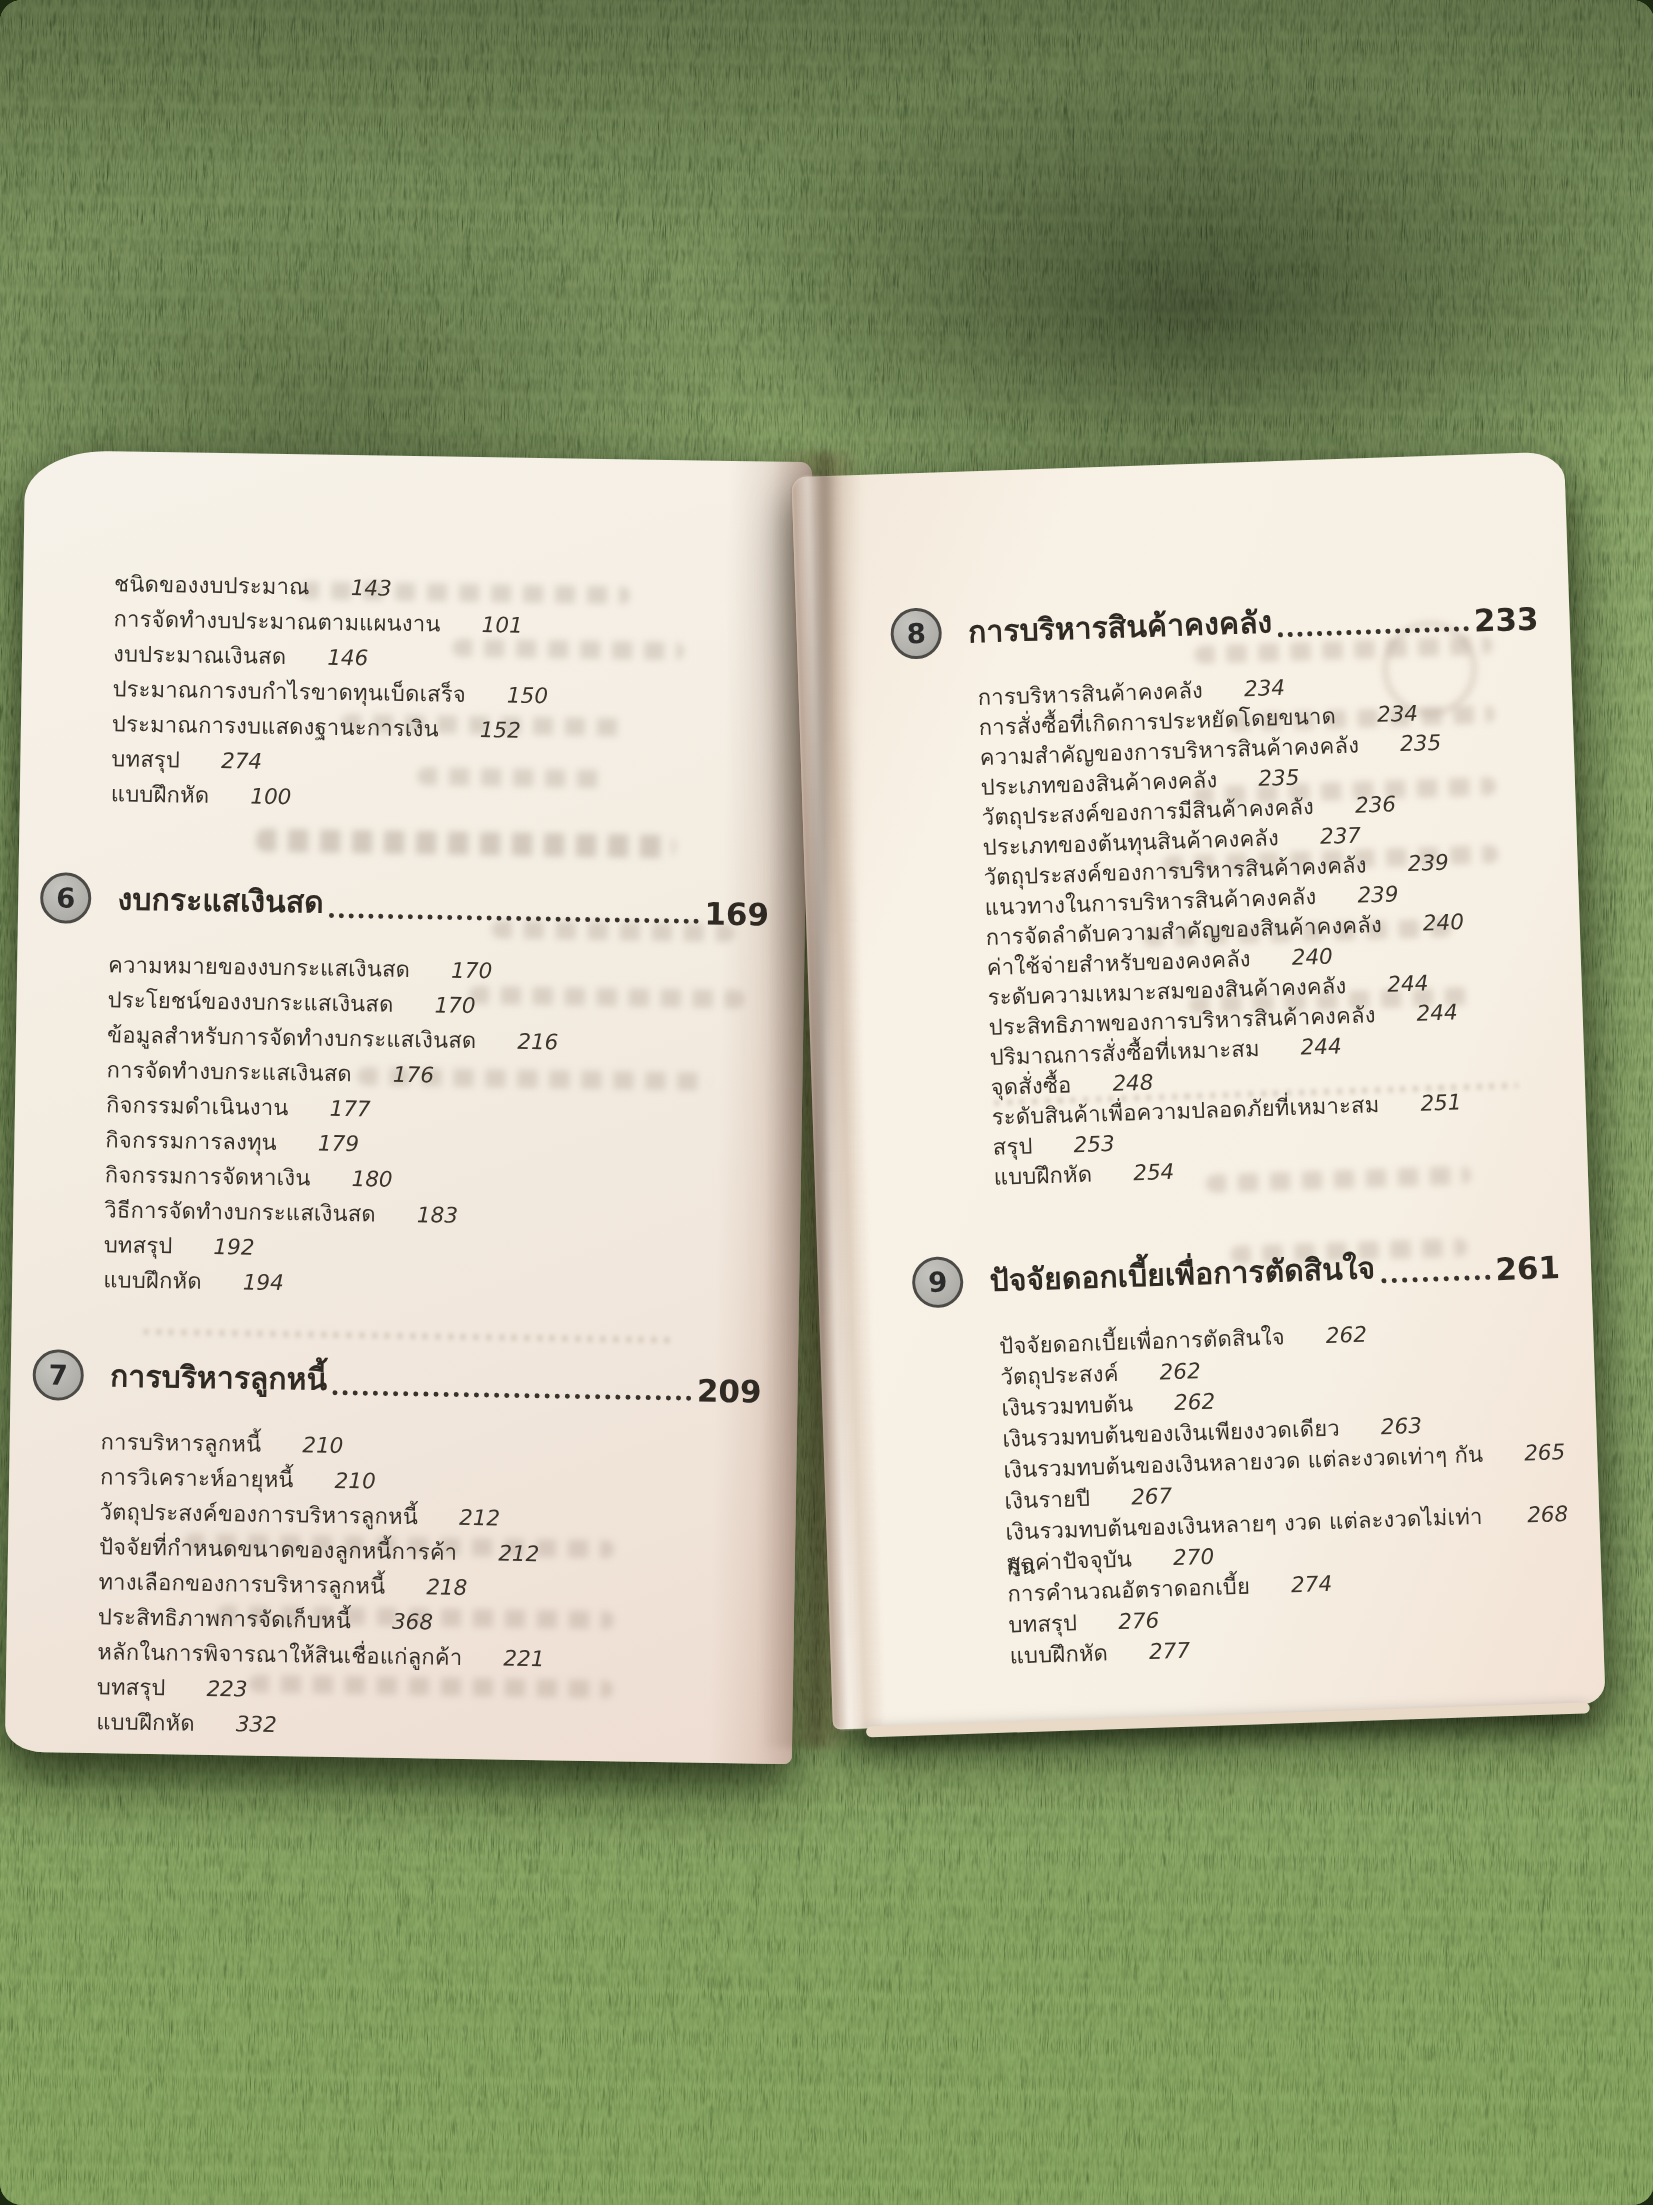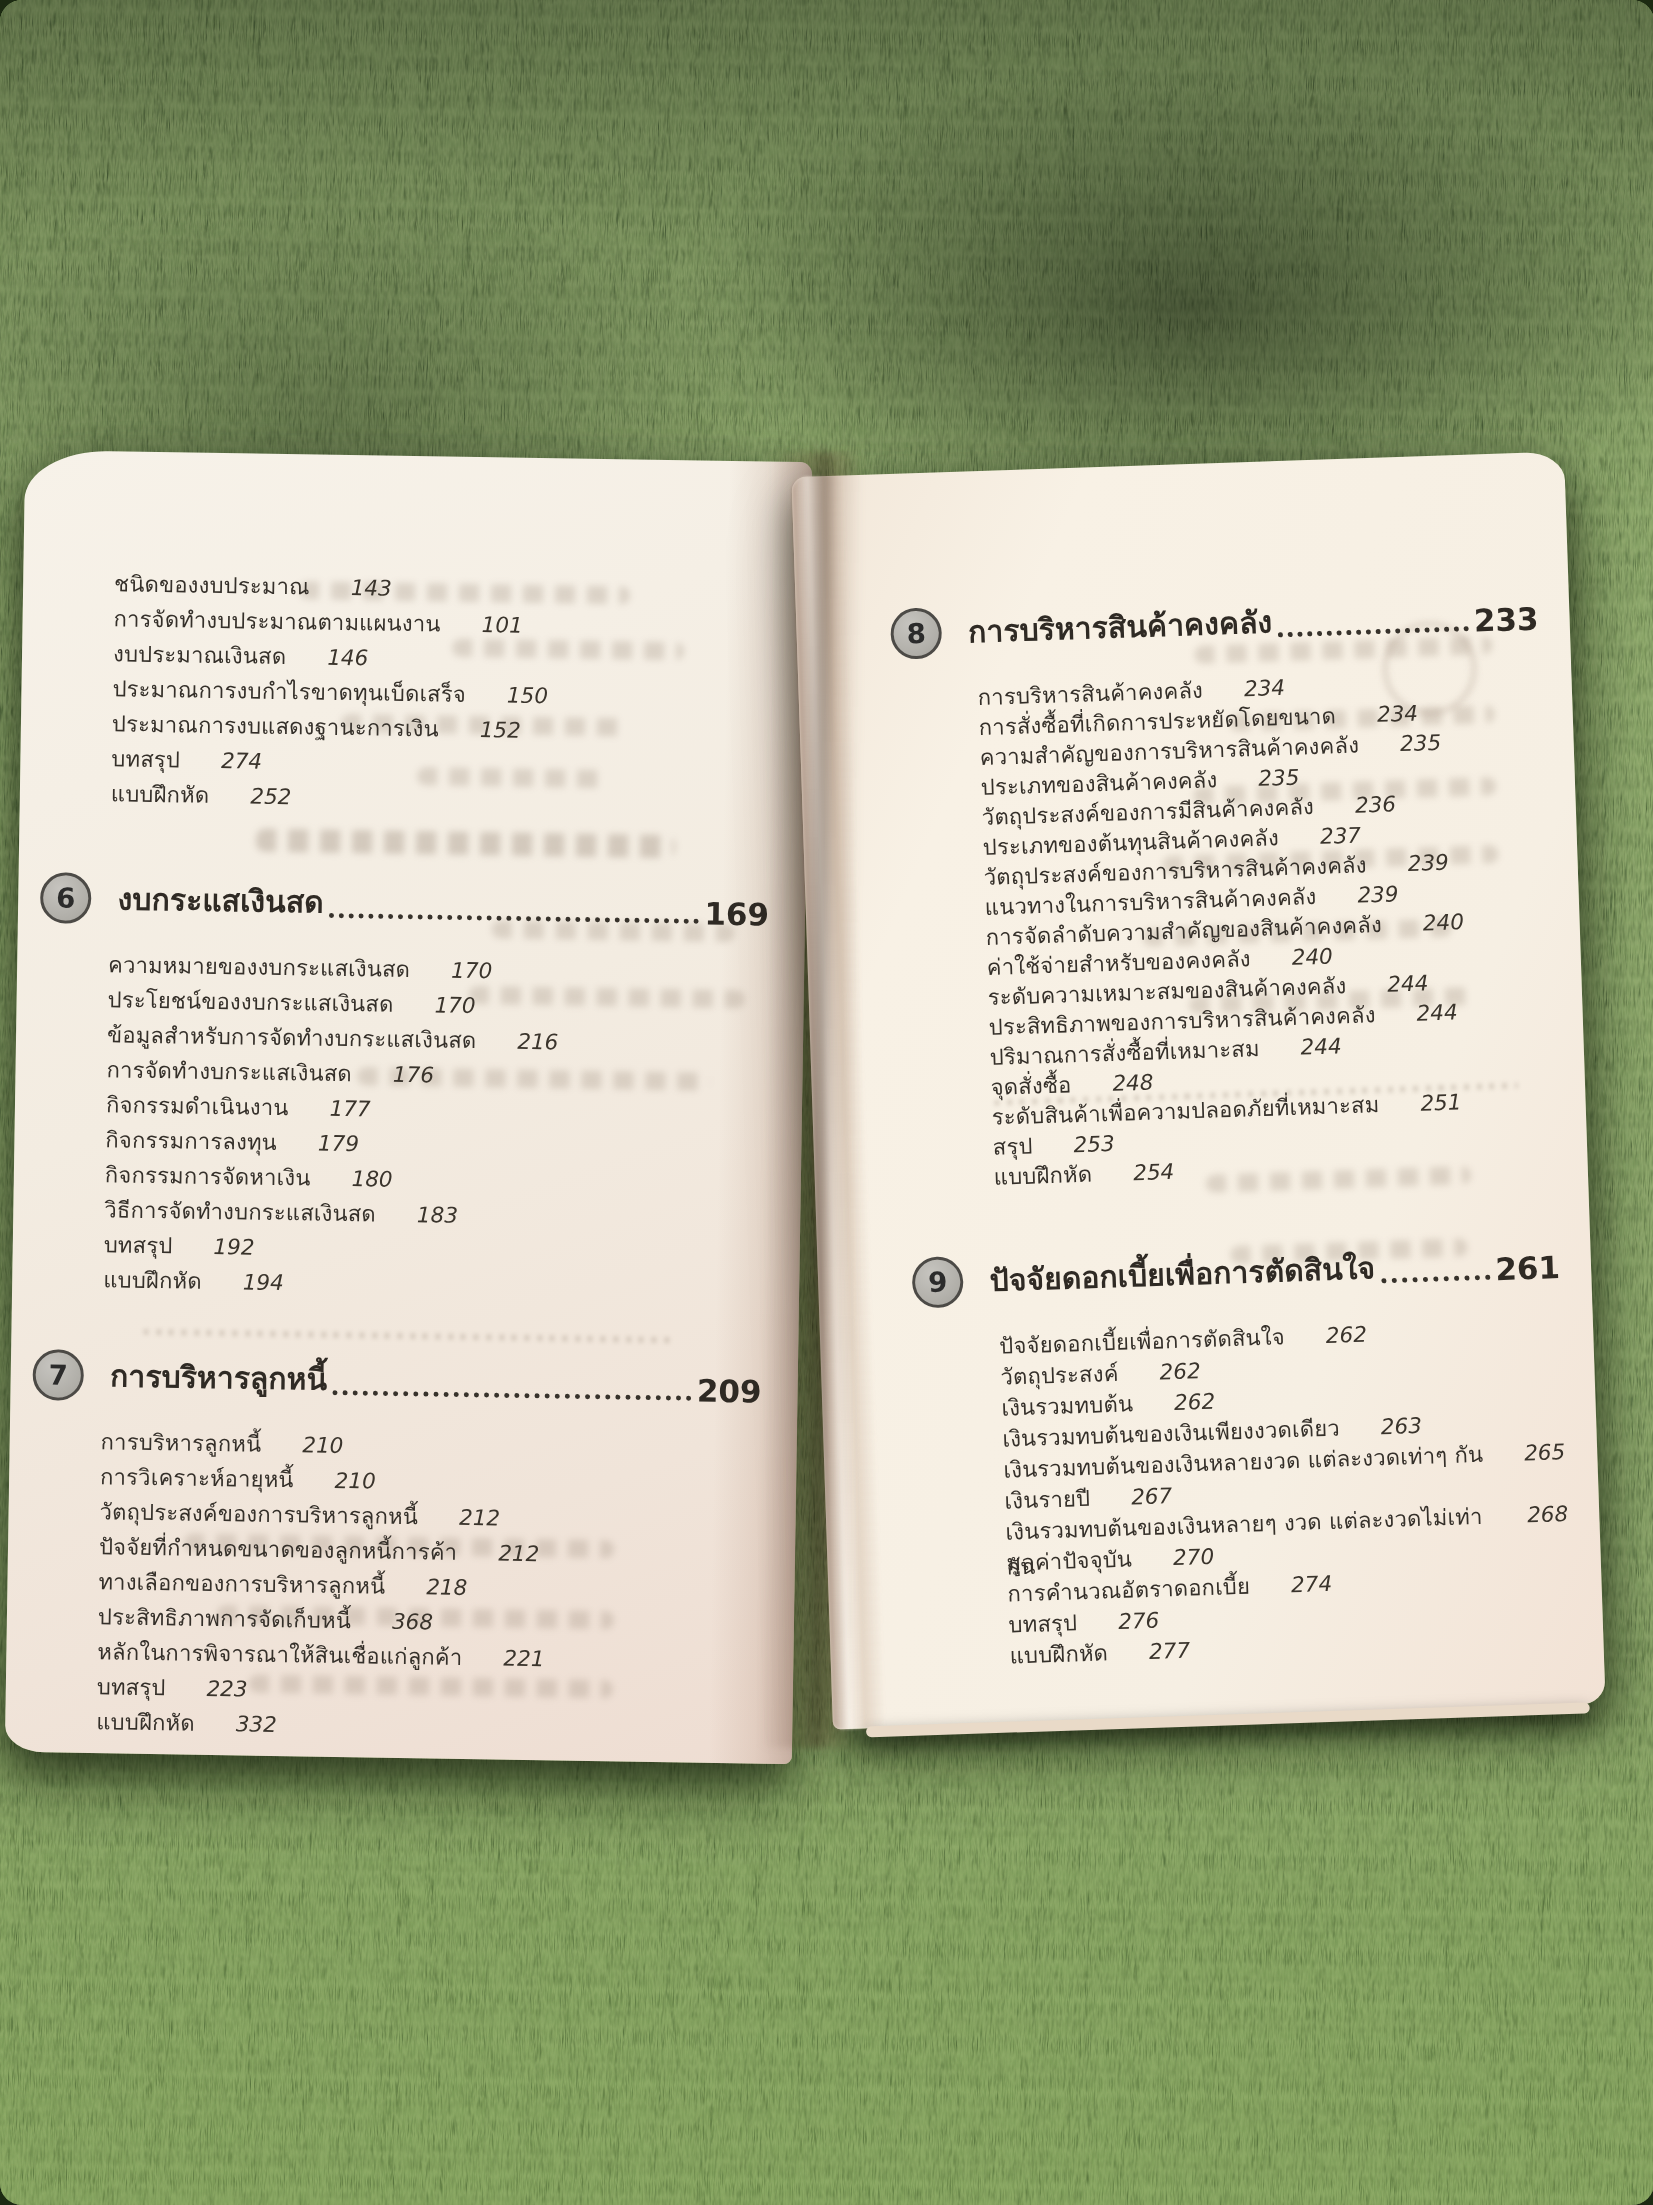--- a/index.html
+++ b/index.html
@@ -150,21 +150,21 @@
             <span class="t-page">152</span>
           </div>
 
           <div class="trow">
             <span class="t-title">บทสรุป</span>
             <span class="t-page">274</span>
           </div>
 
           <div class="trow">
             <span class="t-title">แบบฝึกหัด</span>
-            <span class="t-page">252</span>
+            <span class="t-page">100</span>
           </div>
         </div>
 
       <section class="chapter chapter-1">
         <div class="ch-header">
           <div class="ch-circle">
             <span>6</span>
           </div>
           <div class="ch-title-row">
             <span class="ch-title">งบกระแสเงินสด</span>

